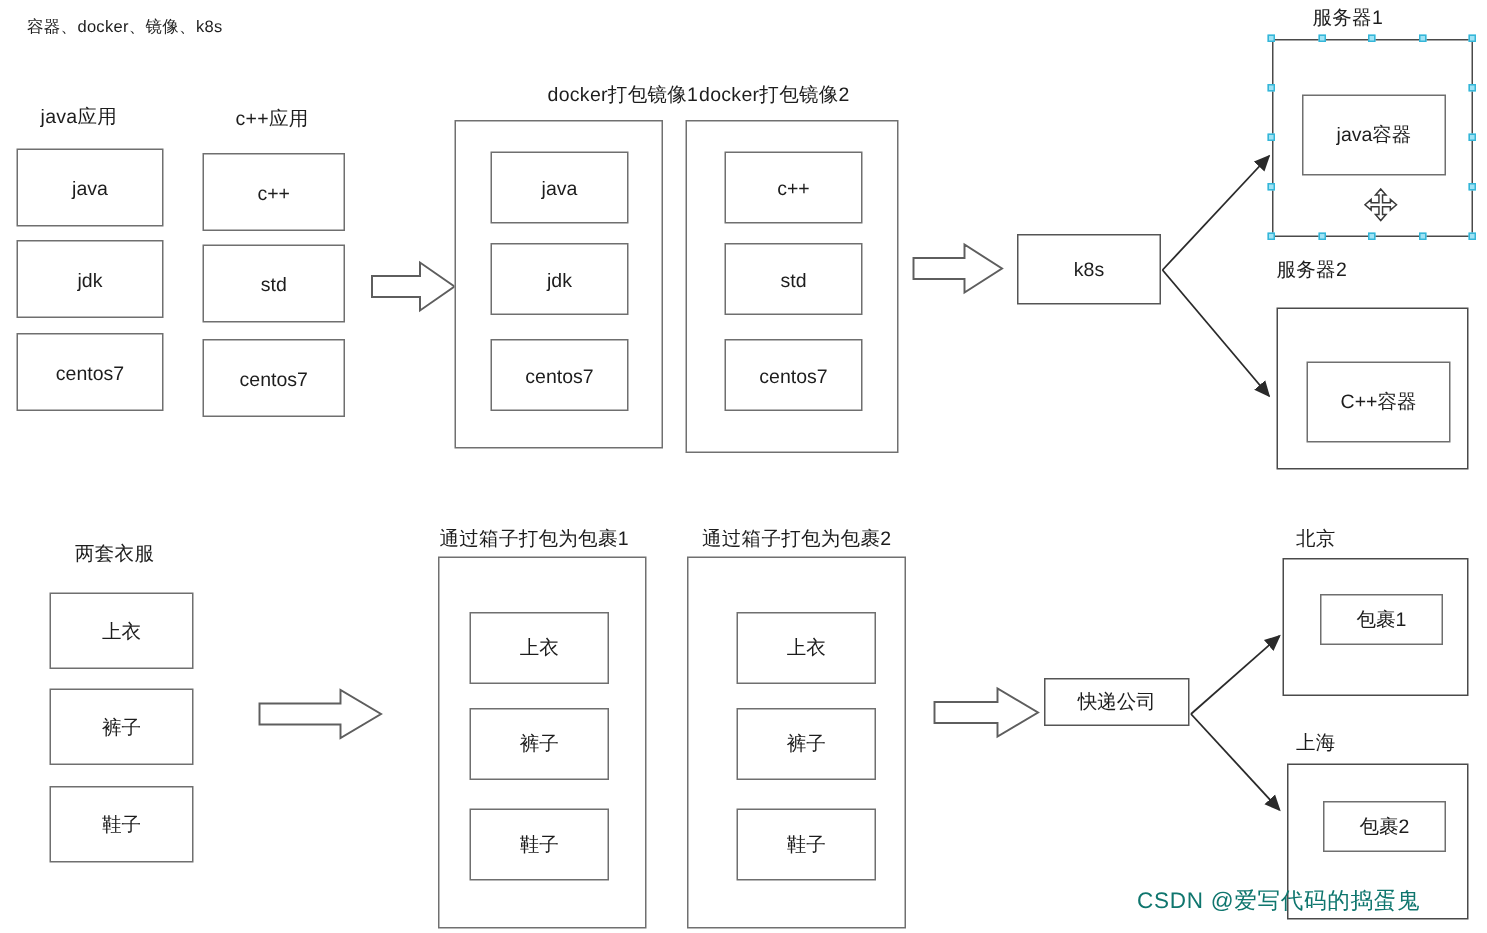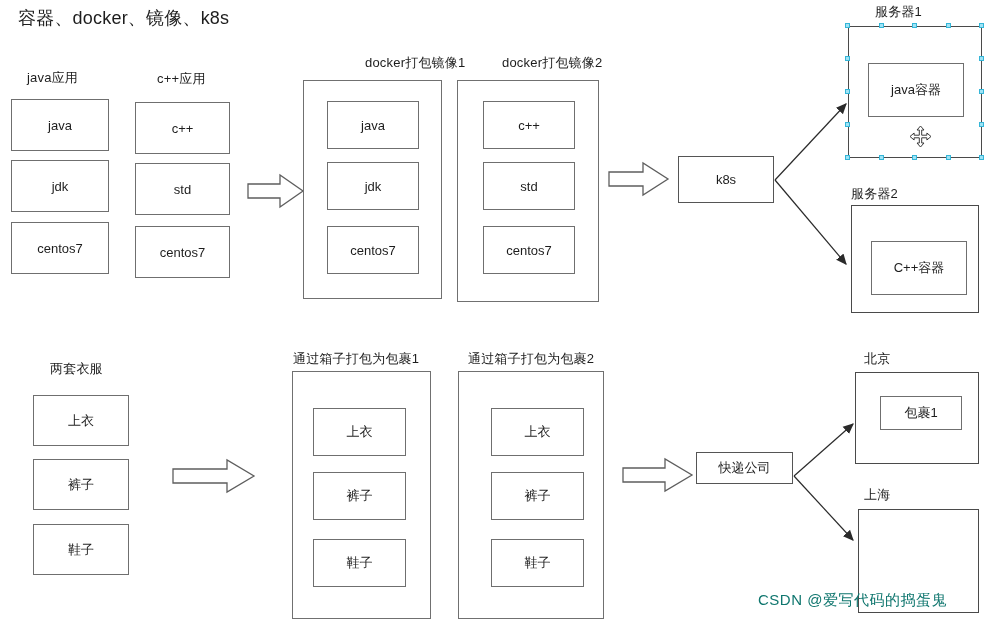--- a/index.html
+++ b/index.html
@@ -22,21 +22,21 @@
 
   
   .label {
     font-size: 13px;
     line-height: 16px;
     color: #1d1d1d;
     white-space: nowrap;
     letter-spacing: 0.2px;
   }
   .title-label {
-    font-size: 18px;
+    font-size: 11px;
   }
 
   
   .box {
     border: 1.2px solid #6f6f6f;
     background: #ffffff;
     display: flex;
     align-items: center;
     justify-content: center;
     font-size: 13px;
@@ -126,21 +126,21 @@
   <div class="abs box" style="left:327px; top:101px; width:92px; height:48px;">
     <span>java</span>
   </div>
   <div class="abs box" style="left:327px; top:162px; width:92px; height:48px;">
     <span>jdk</span>
   </div>
   <div class="abs box" style="left:327px; top:226px; width:92px; height:48px;">
     <span>centos7</span>
   </div>
 
-  <div class="abs label" style="left:466px; top:55px;margin-left:36px;">docker打包镜像2</div>
+  <div class="abs label" style="left:466px; top:55px;">docker打包镜像2</div>
   <div class="abs outer-box" style="left:457px; top:80px; width:142px; height:222px;"></div>
   <div class="abs box" style="left:483px; top:101px; width:92px; height:48px;">
     <span>c++</span>
   </div>
   <div class="abs box" style="left:483px; top:162px; width:92px; height:48px;">
     <span>std</span>
   </div>
   <div class="abs box" style="left:483px; top:226px; width:92px; height:48px;">
     <span>centos7</span>
   </div>
@@ -200,21 +200,21 @@
   <div class="sel-handle" style="left:979px; top:155px;"></div>
 
   <div class="abs move-cursor" style="left:909px; top:125px;">
     <svg width="23" height="23" viewBox="0 0 23 23">
       <g fill="#ffffff" stroke="#3a3a3a" stroke-width="1" stroke-linejoin="miter">
         <polygon points="11.5,1 15,5 12.7,5 12.7,10.2 17.9,10.2 17.9,8 22,11.5 17.9,15 17.9,12.8 12.7,12.8 12.7,18 15,18 11.5,22 8,18 10.3,18 10.3,12.8 5.1,12.8 5.1,15 1,11.5 5.1,8 5.1,10.2 10.3,10.2 10.3,5 8,5"></polygon>
       </g>
     </svg>
   </div>
 
-  <div class="abs label" style="left:851px; top:186px;">服务器2</div>
+  <div class="abs label" style="left:851px; top:172px;">服务器2</div>
   <div class="abs server-box" style="left:851px; top:205px; width:128px; height:108px;"></div>
   <div class="abs box" style="left:871px; top:241px; width:96px; height:54px;">
     <span>C++容器</span>
   </div>
 
   <div class="abs label" style="left:50px; top:361px;">两套衣服</div>
   <div class="abs box" style="left:33px; top:395px; width:96px; height:51px;">
     <span>上衣</span>
   </div>
   <div class="abs box" style="left:33px; top:459px; width:96px; height:51px;">
@@ -286,16 +286,19 @@
   </div>
 
   <div class="abs label" style="left:864px; top:351px;">北京</div>
   <div class="abs server-box" style="left:855px; top:372px; width:124px; height:92px;"></div>
   <div class="abs box" style="left:880px; top:396px; width:82px; height:34px;">
     <span>包裹1</span>
   </div>
 
   <div class="abs label" style="left:864px; top:487px;">上海</div>
   <div class="abs server-box" style="left:858px; top:509px; width:121px; height:104px;"></div>
+  <div class="abs box" style="left:882px; top:534px; width:82px; height:34px;">
+    <span>包裹2</span>
+  </div>
 
   <div class="abs watermark" style="left:758px; top:591px;">CSDN @爱写代码的捣蛋鬼</div>
 
 </div>
 
 </body></html>

